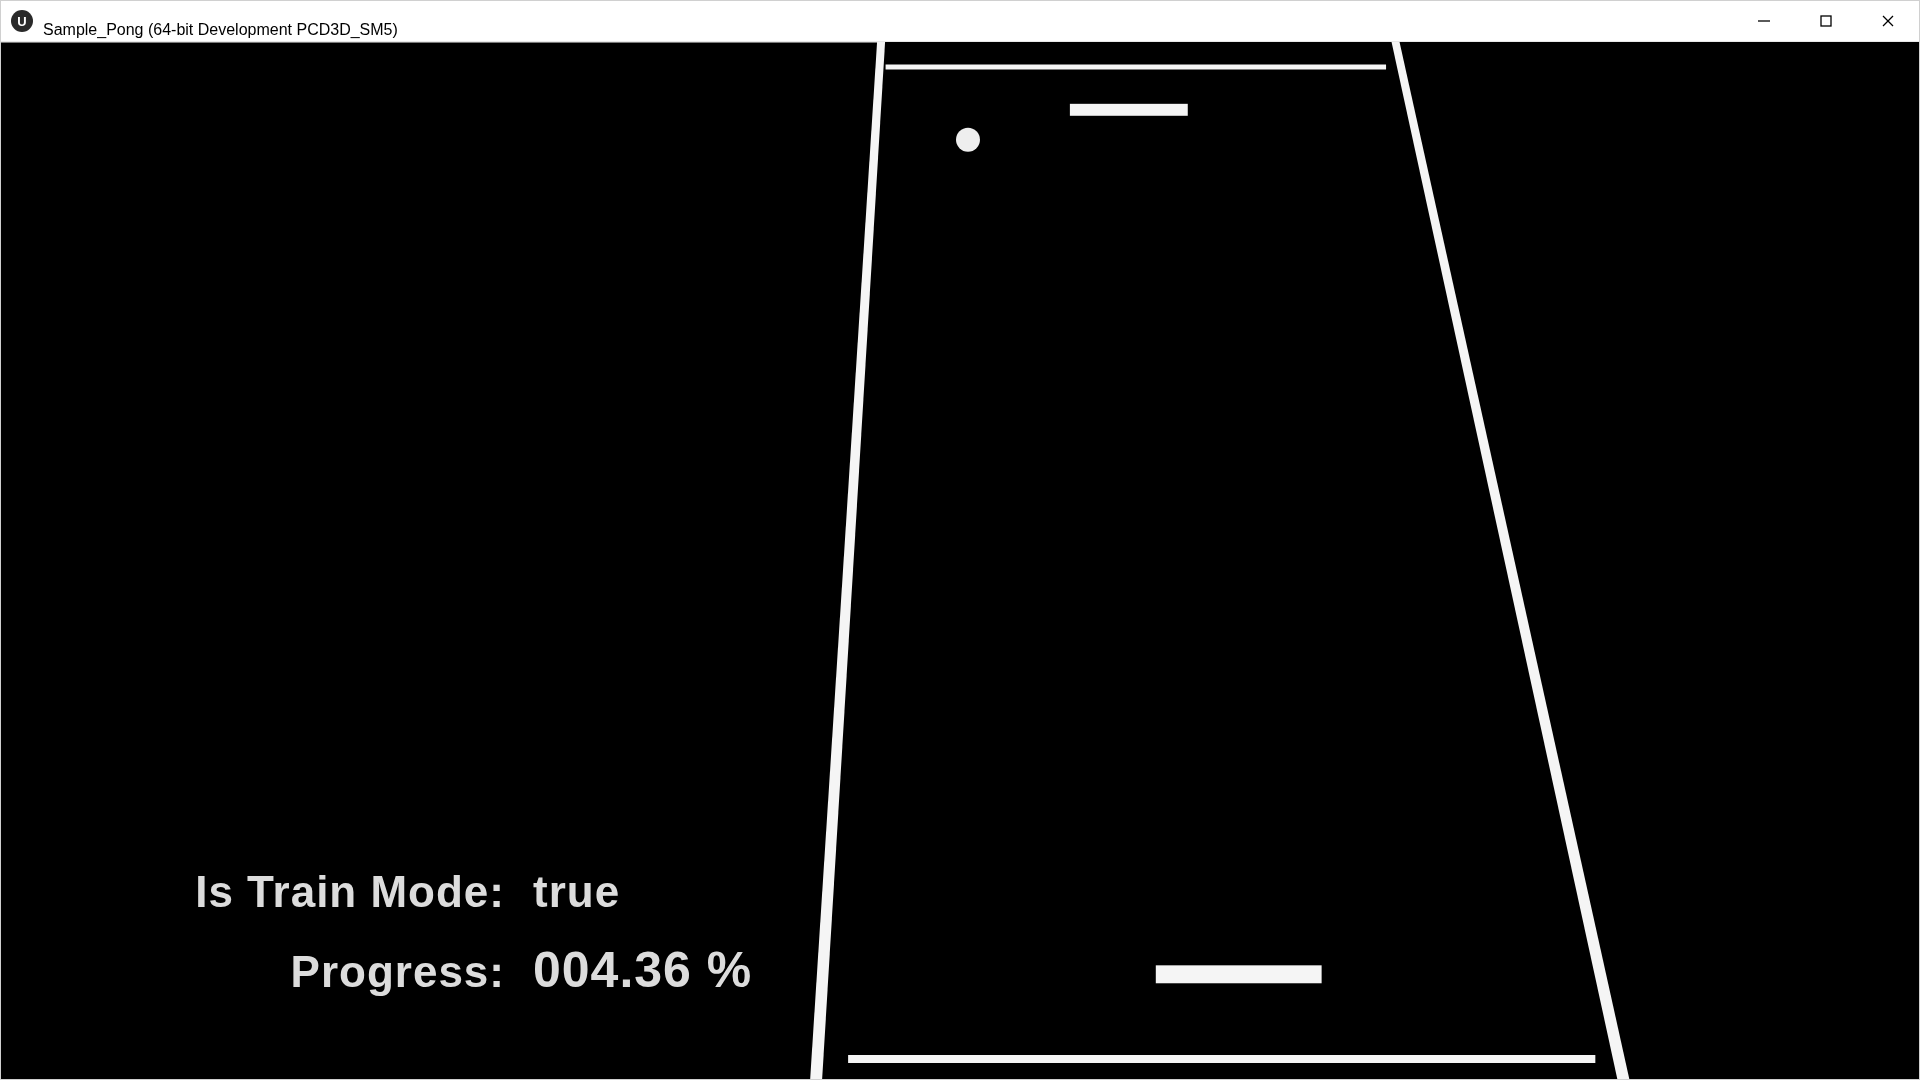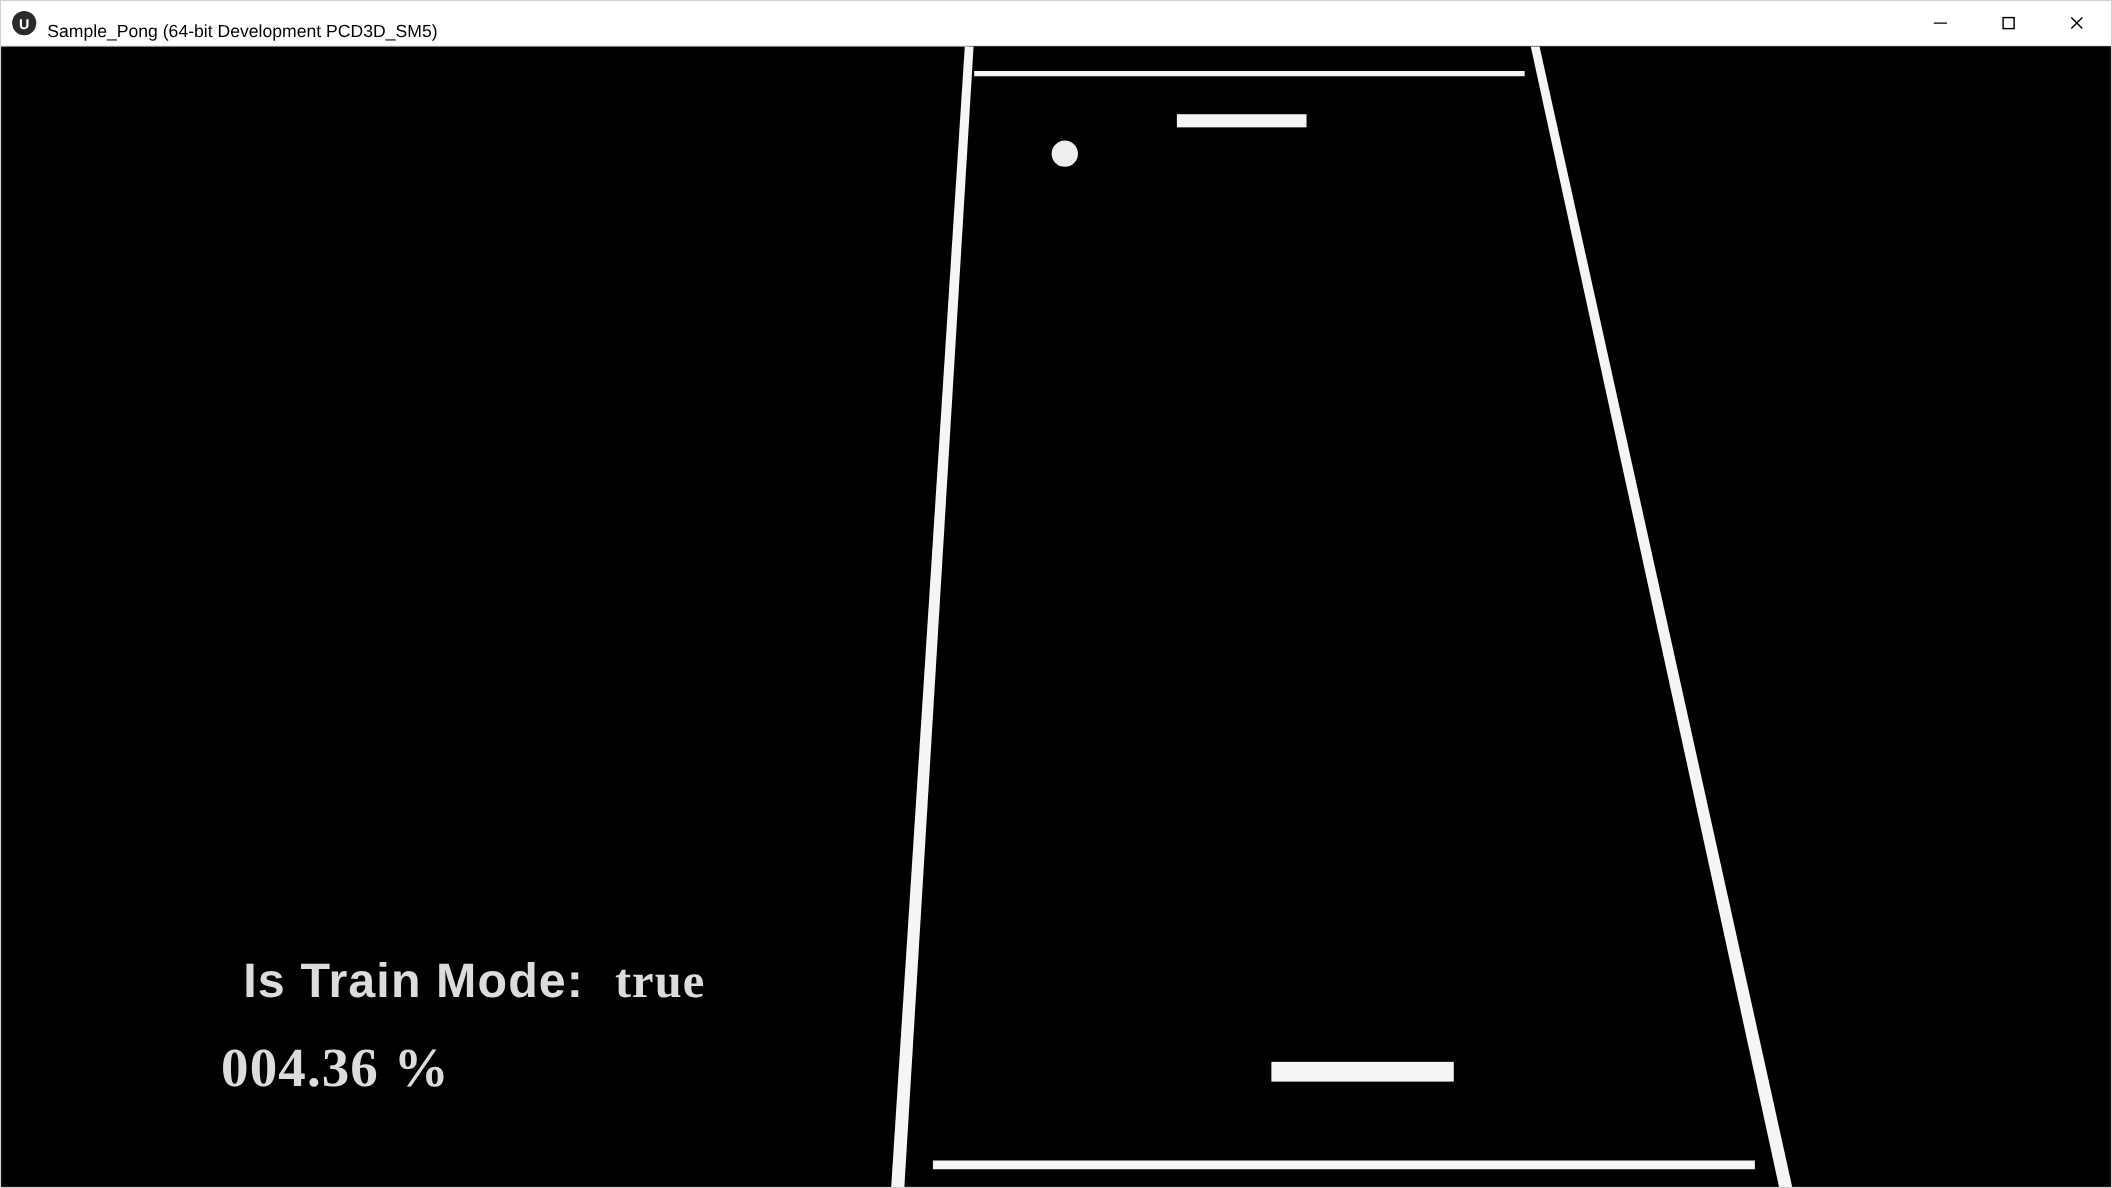--- a/index.html
+++ b/index.html
@@ -70,41 +70,40 @@
   .viewport {
     flex: 1;
     background: #000;
     position: relative;
     overflow: hidden;
   }
 
   
   .hud {
     position: absolute;
-    left: 200px;
+    left: 174px;
     bottom: 80px;
     color: #dcdcdc;
     font-family: "Arial Black", Arial, sans-serif;
     font-weight: 800;
     letter-spacing: 1px;
   }
   .hud-row {
     display: flex;
     align-items: baseline;
     gap: 28px;
     margin-top: 24px;
   }
   .hud-label {
     width: 330px;
     text-align: right;
     font-size: 44px;
   }
   .hud-val {
     font-size: 44px;
-    font-family: Liberation Serif, serif;
   }
   .hud-val-strong {
     font-size: 50px;
   }
 
   
   .court-svg {
     position: absolute;
     inset: 0;
     width: 100%;
@@ -158,18 +157,19 @@
       <rect id="top-paddle" fill="#f5f5f5" x="1070" y="62" width="118" height="12"></rect>
       <rect id="bottom-paddle" fill="#f5f5f5" x="1156" y="926" width="166" height="18"></rect>
     </svg>
 
     <div class="hud">
       <div class="hud-row">
         <div class="hud-label">Is Train Mode:</div>
         <div class="hud-val">true</div>
       </div>
       <div class="hud-row">
+        <div class="hud-label">Progress:</div>
         <div class="hud-val hud-val-strong">004.36 %</div>
       </div>
     </div>
   </div>
 
 </div>
 
 </body></html>

